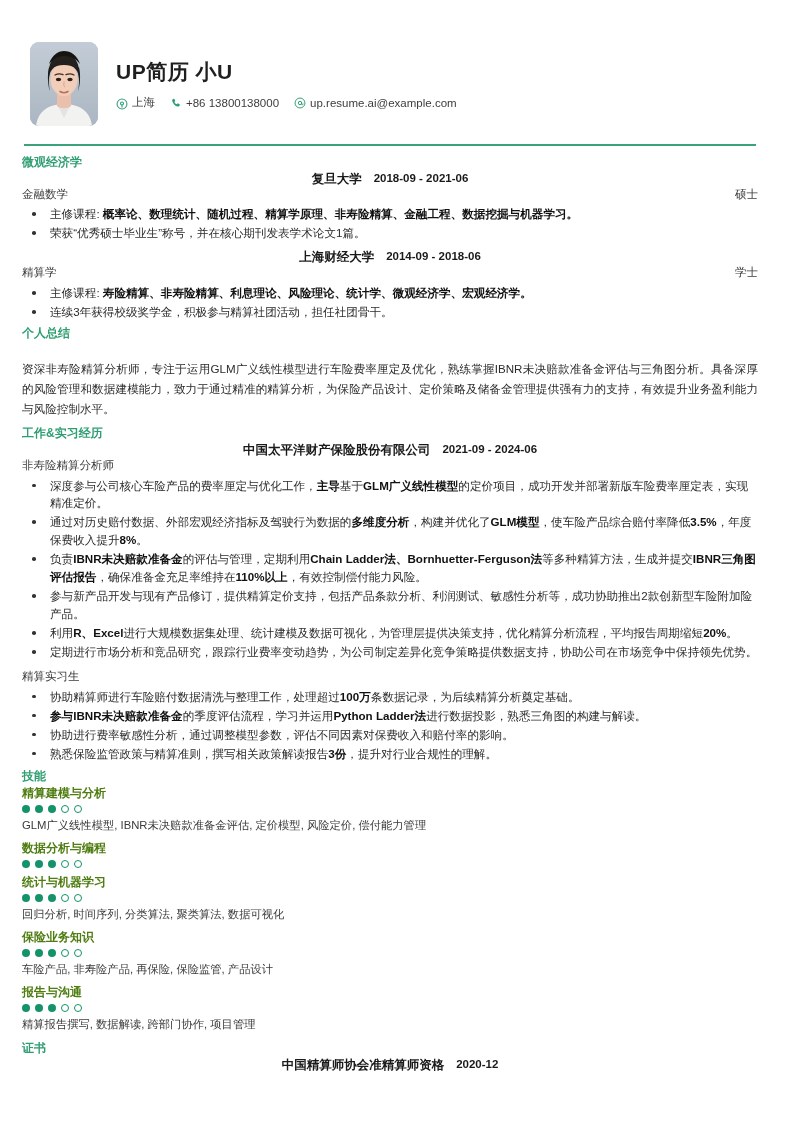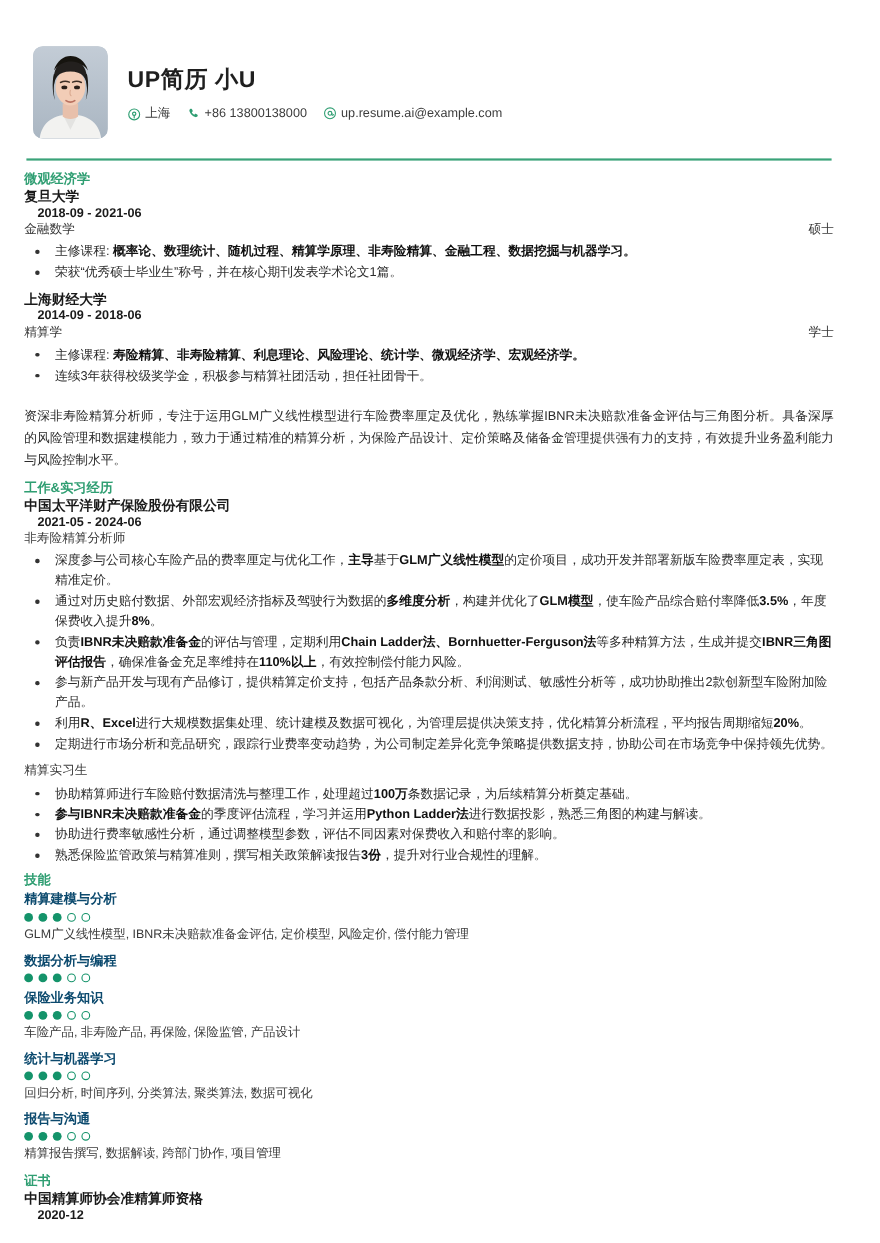--- a/index.html
+++ b/index.html
@@ -70,21 +70,20 @@
     line-height: 1.25;
     margin-bottom: 1px;
   }
 
   .entry { margin-bottom: 1px; }
   .entry-head {
     display: flex;
     justify-content: center;
     align-items: flex-start;
     line-height: 1.3;
-    flex-direction: column;
   }
   .org {
     font-size: 12.5px;
     font-weight: bold;
     color: #1a1a1a;
   }
   .period {
     font-size: 11.5px;
     font-weight: bold;
     color: #1a1a1a;
@@ -140,21 +139,21 @@
     text-align: justify;
     margin-top: 18px;
   }
 
   
   .skill { margin-top: 6px; }
   .skill:first-of-type { margin-top: 0; }
   .skill-name {
     font-size: 12px;
     font-weight: bold;
-    color: #0c4a6e;
+    color: #4d7c0f;
     line-height: 1.35;
   }
   .dots {
     display: flex;
     gap: 5px;
     margin: 4px 0 4px 0;
   }
   .dot {
     width: 8px;
     height: 8px;
@@ -276,30 +275,31 @@
         <span class="degree">学士</span>
       </div>
       <ul class="bullets">
           <li>主修课程: <b>寿险精算、非寿险精算、利息理论、风险理论、统计学、微观经济学、宏观经济学。</b></li>
           <li>连续3年获得校级奖学金，积极参与精算社团活动，担任社团骨干。</li>
         </ul>
     </div>
   </div>
 
   <div class="section" style="margin-top:5px;">
+    <div class="sec-title">个人总结</div>
     <div class="summary-text">资深非寿险精算分析师，专注于运用GLM广义线性模型进行车险费率厘定及优化，熟练掌握IBNR未决赔款准备金评估与三角图分析。具备深厚的风险管理和数据建模能力，致力于通过精准的精算分析，为保险产品设计、定价策略及储备金管理提供强有力的支持，有效提升业务盈利能力与风险控制水平。</div>
   </div>
 
   <div class="section" style="margin-top:6px;">
     <div class="sec-title">工作&amp;实习经历</div>
 
     <div class="entry">
       <div class="entry-head">
         <span class="org">中国太平洋财产保险股份有限公司</span>
-        <span class="period">2021-05 - 2024-06</span>
+        <span class="period">2021-09 - 2024-06</span>
       </div>
       <div class="sub-row">
         <span class="role">非寿险精算分析师</span>
       </div>
       <ul class="bullets">
           <li>深度参与公司核心车险产品的费率厘定与优化工作，<b>主导</b>基于<b>GLM广义线性模型</b>的定价项目，成功开发并部署新版车险费率厘定表，实现精准定价。</li>
           <li>通过对历史赔付数据、外部宏观经济指标及驾驶行为数据的<b>多维度分析</b>，构建并优化了<b>GLM模型</b>，使车险产品综合赔付率降低<b>3.5%</b>，年度保费收入提升<b>8%</b>。</li>
           <li>负责<b>IBNR未决赔款准备金</b>的评估与管理，定期利用<b>Chain Ladder法、Bornhuetter-Ferguson法</b>等多种精算方法，生成并提交<b>IBNR三角图评估报告</b>，确保准备金充足率维持在<b>110%以上</b>，有效控制偿付能力风险。</li>
           <li>参与新产品开发与现有产品修订，提供精算定价支持，包括产品条款分析、利润测试、敏感性分析等，成功协助推出2款创新型车险附加险产品。</li>
           <li>利用<b>R、Excel</b>进行大规模数据集处理、统计建模及数据可视化，为管理层提供决策支持，优化精算分析流程，平均报告周期缩短<b>20%</b>。</li>
@@ -338,40 +338,40 @@
           <div class="skill-name">数据分析与编程</div>
           <div class="dots">
             <span class="dot on"></span>
             <span class="dot on"></span>
             <span class="dot on"></span>
             <span class="dot off"></span>
             <span class="dot off"></span>
           </div>
         </div>
         <div class="skill">
+          <div class="skill-name">统计与机器学习</div>
+          <div class="dots">
+            <span class="dot on"></span>
+            <span class="dot on"></span>
+            <span class="dot on"></span>
+            <span class="dot off"></span>
+            <span class="dot off"></span>
+          </div>
+          <div class="skill-desc">回归分析, 时间序列, 分类算法, 聚类算法, 数据可视化</div>
+        </div>
+        <div class="skill">
           <div class="skill-name">保险业务知识</div>
           <div class="dots">
             <span class="dot on"></span>
             <span class="dot on"></span>
             <span class="dot on"></span>
             <span class="dot off"></span>
             <span class="dot off"></span>
           </div>
           <div class="skill-desc">车险产品, 非寿险产品, 再保险, 保险监管, 产品设计</div>
-        </div>
-        <div class="skill">
-          <div class="skill-name">统计与机器学习</div>
-          <div class="dots">
-            <span class="dot on"></span>
-            <span class="dot on"></span>
-            <span class="dot on"></span>
-            <span class="dot off"></span>
-            <span class="dot off"></span>
-          </div>
-          <div class="skill-desc">回归分析, 时间序列, 分类算法, 聚类算法, 数据可视化</div>
         </div>
         <div class="skill">
           <div class="skill-name">报告与沟通</div>
           <div class="dots">
             <span class="dot on"></span>
             <span class="dot on"></span>
             <span class="dot on"></span>
             <span class="dot off"></span>
             <span class="dot off"></span>
           </div>

